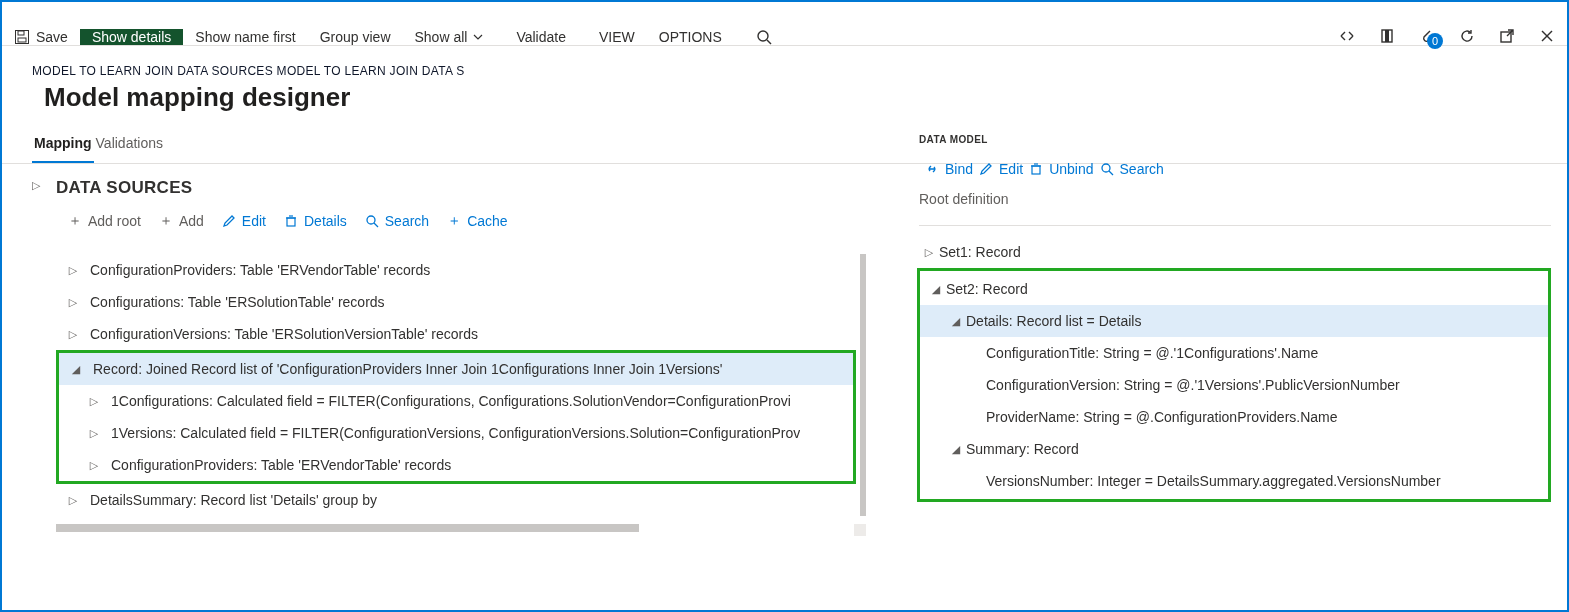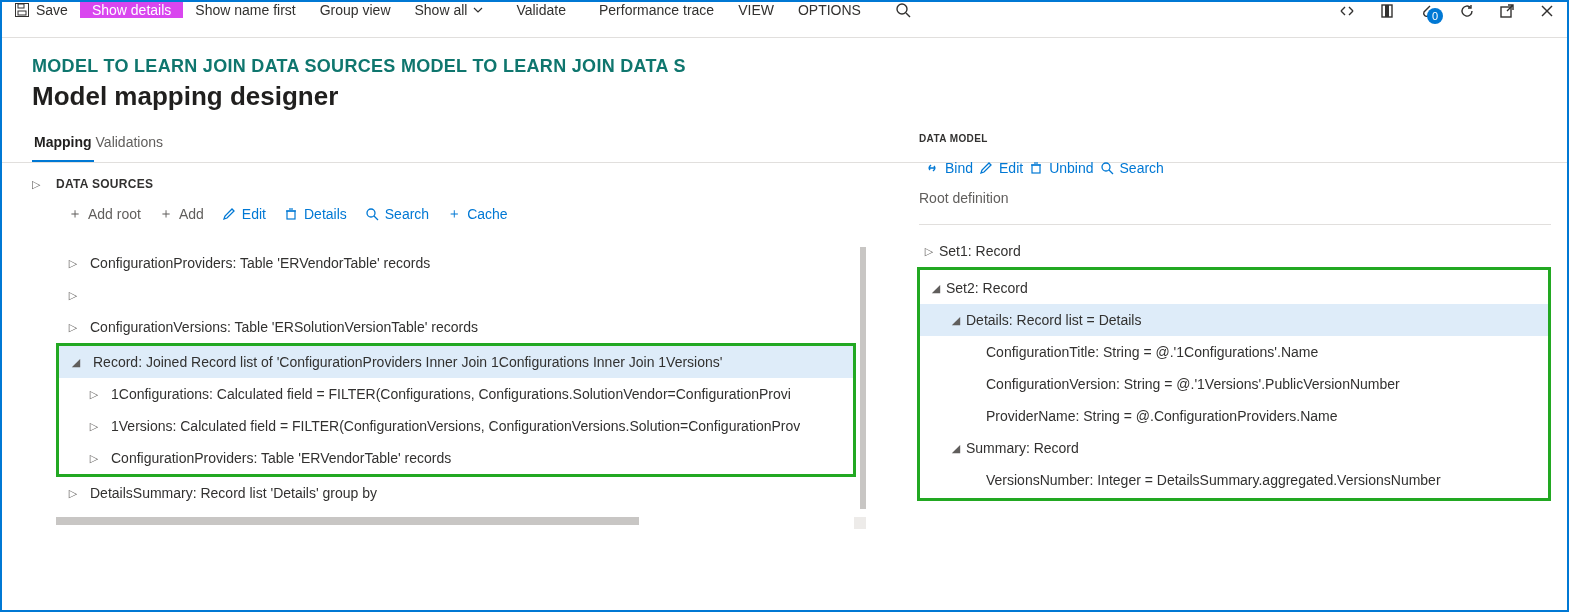--- a/index.html
+++ b/index.html
@@ -8,62 +8,62 @@
     font-size: 14px;
     color: #323130;
     background: #fff;
     width: 1569px;
     height: 612px;
     border: 2px solid #0078d4;
     overflow: hidden;
   }
   
   .cmdbar {
-    height: 36px;
+    height: 44px;
     border-bottom: 1px solid #e1dfdd;
     display: flex;
-    align-items: flex-start;
+    align-items: flex-end;
     background: #fff;
   }
   .cmd {
     display: flex;
     align-items: center;
     padding: 0 12px;
     color: #323130;
     cursor: pointer;
     white-space: nowrap;
     font-size: 14px;
   }
-  .cmd.active { background: #d946ef; color: #fff; }
+  .cmd.active { background: #14532d; color: #fff; }
   .cmd .ic { margin-right: 6px; display:inline-flex; }
   .vsep { width:1px; background:#e1dfdd; margin:8px 4px; }
   .cmd-right { margin-left:auto; display:flex; align-items:center; }
   .iconbtn { width:40px; display:flex; align-items:center; justify-content:center; cursor:pointer; }
   .badge {
     position:absolute; top:6px; right:4px;
     background:#0078d4; color:#fff; border-radius:8px;
     min-width:16px; height:16px; font-size:11px;
     display:flex; align-items:center; justify-content:center;
     padding:0 3px;
   }
   .iconbtn-rel { position:relative; }
   
   .page-head { padding: 18px 30px 6px 30px; }
-  .breadcrumb { font-size:18px; letter-spacing:0.3px; color:#0f766e;font-weight:bold; }
-  .page-title { font-size:26px; font-weight:600; margin-top:4px; color:#201f1e; }
+  .breadcrumb { font-size:12px; letter-spacing:0.3px; color:#0f172a; }
+  .page-title { font-size:26px; font-weight:600; margin-top:4px; color:#201f1e;margin-left:12px; }
   
   .tabs { display:flex; padding: 10px 30px 0 30px; border-bottom:1px solid #e1dfdd; }
   .tab { padding: 6px 2px 10px 2px; color:#605e5c; cursor:pointer; }
   .tab.active { color:#201f1e; font-weight:600; border-bottom:2px solid #0078d4; }
   
   .main { display:flex; height: calc(100% - 42px - 78px - 40px); }
   .left { flex:1; padding: 8px 0 0 30px; display:flex; }
   .left-gutter { width:24px; padding-top:4px; }
   .left-body { flex:1; padding-right:20px; position:relative; }
-  .section-header { font-size:12px; font-weight:700; letter-spacing:0.3px; color:#323130; padding:6px 0 8px 0; }
+  .section-header { font-size:17px; font-weight:700; letter-spacing:0.3px; color:#323130; padding:6px 0 8px 0; }
   .toolbar { display:flex; gap:18px; padding:6px 0 6px 12px; align-items:center; color:#605e5c; }
   .tool { display:flex; align-items:center; gap:6px; cursor:pointer; color:#605e5c; }
   .tool.link { color:#0078d4; }
   .tree { margin-top:18px; border-right: 6px solid #c8c6c4; padding-right:4px; max-width: 810px; }
   .row { display:flex; align-items:center; height:32px; padding-left:8px; }
   .row .chev { width:18px; color:#605e5c; font-size:11px; display:inline-block; text-align:center; }
   .row .lbl { white-space:nowrap; overflow:hidden; text-overflow:clip;margin-left:8px; }
   .row.sel { background:#deecf9; }
   .indent1 { padding-left:8px; }
   .indent2 { padding-left:26px; }
@@ -120,23 +120,20 @@
           <path d="M1 3 L5 7 L9 3" fill="none" stroke="#323130" stroke-width="1.2"></path>
         </svg>
     </span>
   </div>
   <div class="vsep"></div>
   <div class="cmd">
     <span>Validate</span>
   </div>
   <div class="vsep"></div>
   <div class="cmd">
-    <span>Performance trace</span>
-  </div>
-  <div class="cmd">
     <span>VIEW</span>
   </div>
   <div class="cmd">
     <span>OPTIONS</span>
   </div>
   <div class="iconbtn" style="margin-left:10px;">
     <svg width="16" height="16" viewBox="0 0 16 16">
         <circle cx="7" cy="7" r="5" fill="none" stroke="#323130" stroke-width="1.4"></circle>
         <line x1="11" y1="11" x2="15" y2="15" stroke="#323130" stroke-width="1.4"></line>
       </svg>
@@ -240,20 +237,21 @@
         </div>
       </div>
 
       <div class="tree">
         <div class="row indent1">
           <span class="chev">▷</span>
           <span class="lbl">ConfigurationProviders: Table 'ERVendorTable' records</span>
         </div>
         <div class="row indent1">
           <span class="chev">▷</span>
+          <span class="lbl">Configurations: Table 'ERSolutionTable' records</span>
         </div>
         <div class="row indent1">
           <span class="chev">▷</span>
           <span class="lbl">ConfigurationVersions: Table 'ERSolutionVersionTable' records</span>
         </div>
         <div class="green-box">
           <div class="row indent1 sel">
             <span class="chev">◢</span>
             <span class="lbl">Record: Joined Record list of 'ConfigurationProviders Inner Join 1Configurations Inner Join 1Versions'</span>
           </div>

